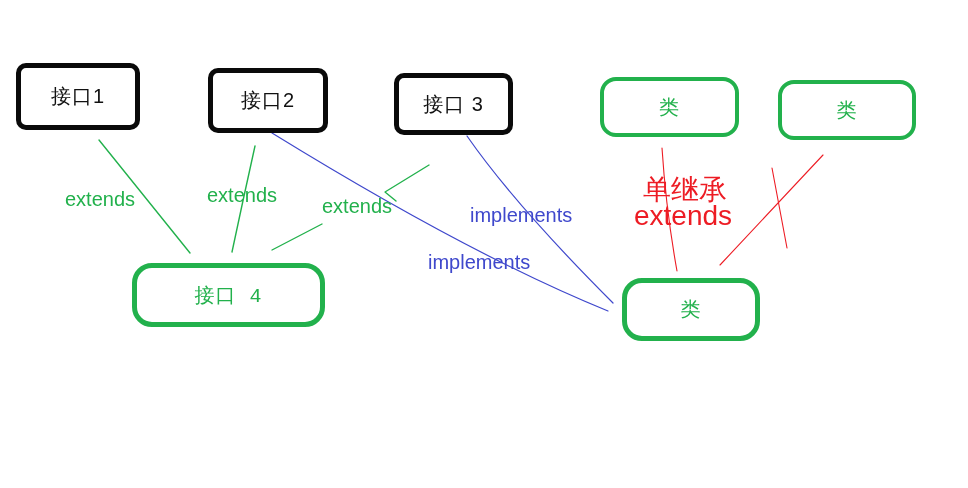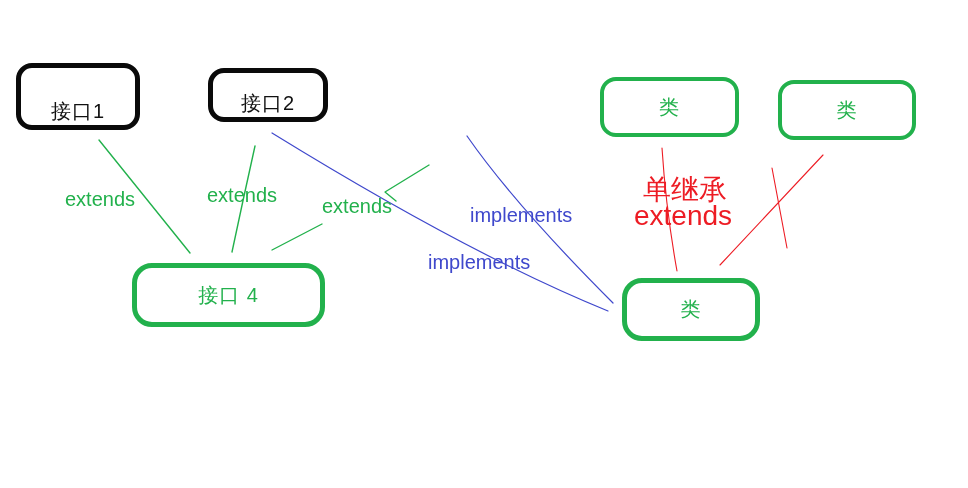--- a/index.html
+++ b/index.html
@@ -18,30 +18,30 @@
 
   .node{
     position:absolute;
     box-sizing:border-box;
     display:flex;align-items:center;justify-content:center;
     background:#fff;
     font-size:20px;
     color:#111;
     letter-spacing:1px;
   }
-  .node-black{border:5px solid var(--color-box_black,#0a0a0a);border-radius:16px;align-items:flex-end;}
+  .node-black{border:5px solid var(--color-box_black,#0a0a0a);border-radius:10px;}
   .node-green{border:4px solid var(--color-green,#22B14C);border-radius:16px;color:var(--color-green,#22B14C);}
   .node-green-thick{border:5px solid var(--color-green,#22B14C);border-radius:20px;color:var(--color-green,#22B14C);}
 
   #node-interface1{left:16px;top:63px;width:124px;height:67px;}
-  #node-interface2{left:208px;top:68px;width:120px;height:54px;}
+  #node-interface2{left:208px;top:68px;width:120px;height:65px;}
   #node-interface3{left:394px;top:73px;width:119px;height:62px;}
   #node-class-top-left{left:600px;top:77px;width:139px;height:60px;}
   #node-class-top-right{left:778px;top:80px;width:138px;height:60px;}
-  #node-interface4{left:132px;top:263px;width:193px;height:64px;}
+  #node-interface4{left:132px;top:263px;width:193px;height:64px;font-family:Liberation Mono, monospace;}
   #node-class-bottom{left:622px;top:278px;width:138px;height:63px;}
 
   .edge-label{
     position:absolute;
     font-size:20px;
     line-height:1.1;
     white-space:nowrap;
   }
   .lbl-green{color:var(--color-green,#22B14C);}
   .lbl-blue{color:var(--color-blue,#3F48CC);}
@@ -73,20 +73,23 @@
   </svg>
 
   <div class="node node-black" id="node-interface1">
     <span>接口1</span>
   </div>
 
   <div class="node node-black" id="node-interface2">
     <span>接口2</span>
   </div>
 
+  <div class="node node-black" id="node-interface3">
+    <span>接口 3</span>
+  </div>
 
   <div class="node node-green" id="node-class-top-left">
     <span>类</span>
   </div>
 
   <div class="node node-green" id="node-class-top-right">
     <span>类</span>
   </div>
 
   <div class="node node-green-thick" id="node-interface4">

